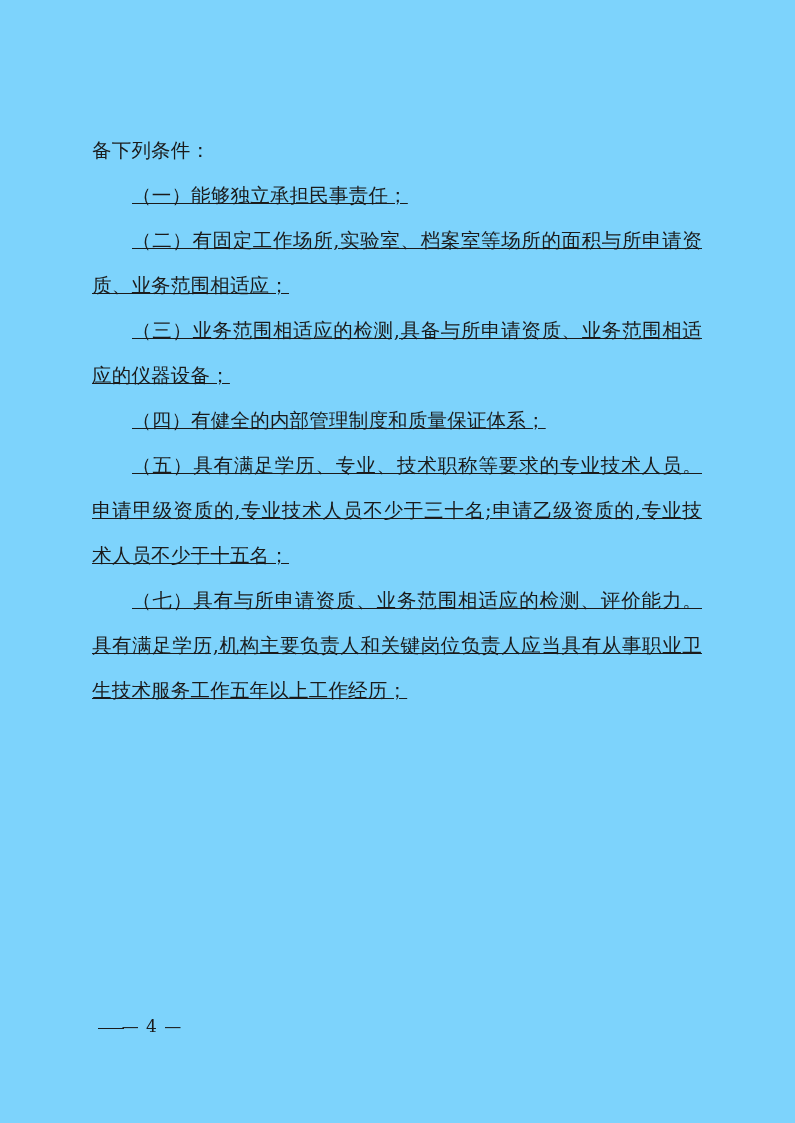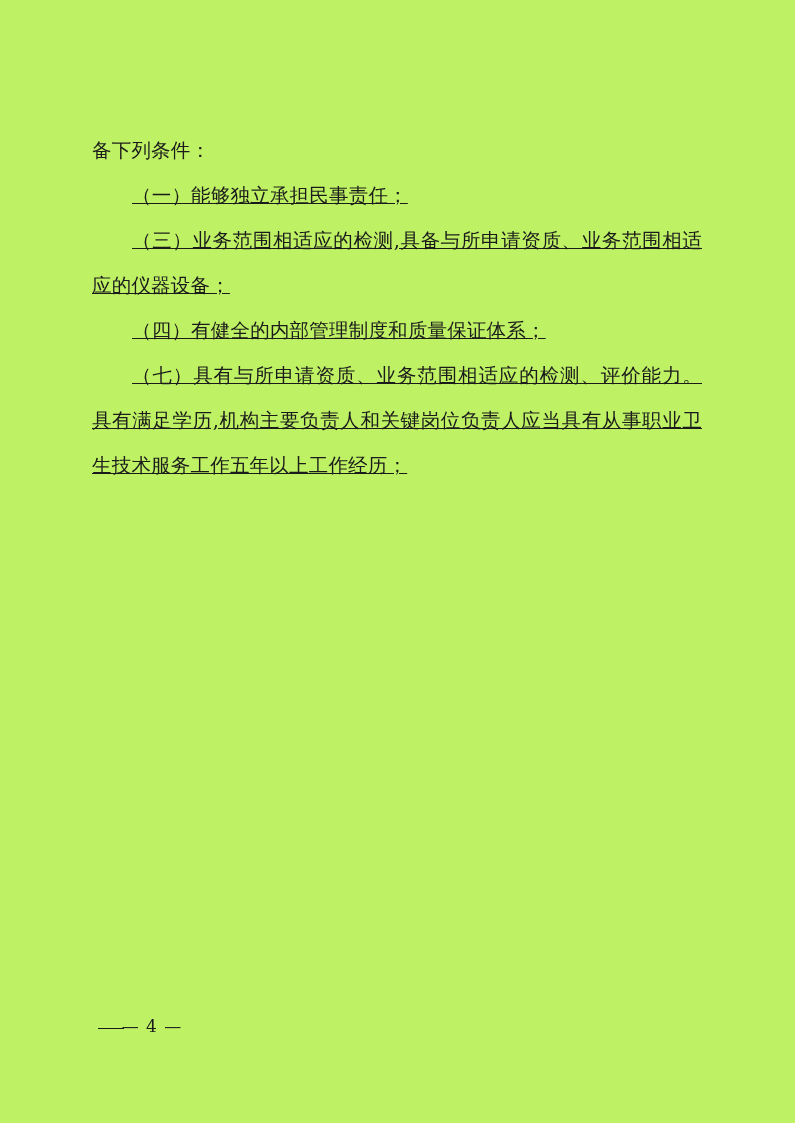--- a/index.html
+++ b/index.html
@@ -13,21 +13,21 @@
     position: relative;
     font-family: "DejaVu Serif", serif;
     overflow: hidden;
   }
   .page {
     position: absolute;
     left: 0;
     top: 0;
     width: 795px;
     height: 1123px;
-    background: #bef264;
+    background: #7dd3fc;
   }
   .content {
     position: absolute;
     left: 92px;
     top: 128px;
     width: 610px;
   }
   .para {
     font-size: 19.5px;
     line-height: 45px;
@@ -70,22 +70,24 @@
   }
 </style>
 </head>
 <body>
 
 <div class="page">
 
   <div class="content">
     <p class="para">备下列条件：</p>
     <p class="para indent">（一）能够独立承担民事责任；</p>
+    <p class="para indent">（二）有固定工作场所,实验室、档案室等场所的面积与所申请资质、业务范围相适应；</p>
     <p class="para indent">（三）业务范围相适应的检测,具备与所申请资质、业务范围相适应的仪器设备；</p>
     <p class="para indent">（四）有健全的内部管理制度和质量保证体系；</p>
+    <p class="para indent">（五）具有满足学历、专业、技术职称等要求的专业技术人员。申请甲级资质的,专业技术人员不少于三十名;申请乙级资质的,专业技术人员不少于十五名；</p>
     <p class="para indent">（七）具有与所申请资质、业务范围相适应的检测、评价能力。具有满足学历,机构主要负责人和关键岗位负责人应当具有从事职业卫生技术服务工作五年以上工作经历；</p>
   </div>
 
   <div class="footer">
     <div class="footer-rule"></div>
     <div class="page-num">— 4 —</div>
   </div>
 
 </div>
 

